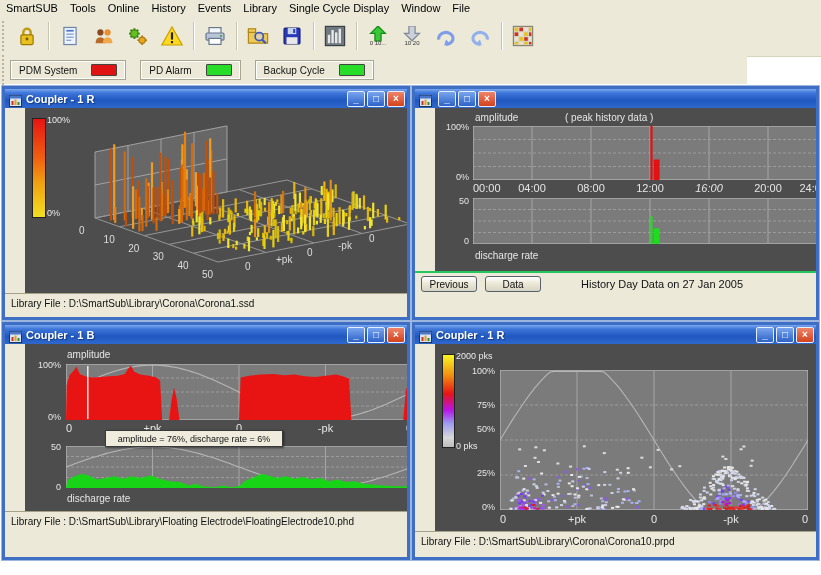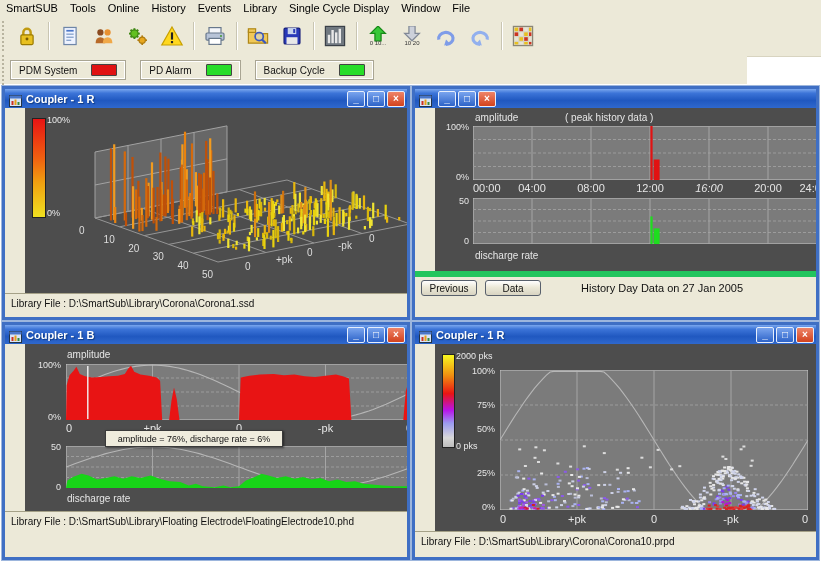--- a/index.html
+++ b/index.html
@@ -31,21 +31,21 @@
   
   .chart-label{position:absolute;color:#e6e6e6;font-size:10px;white-space:nowrap;}
   .ylab{position:absolute;color:#e6e6e6;font-size:9px;text-align:right;width:30px;white-space:nowrap;}
   .xlabrow{position:absolute;height:12px;}
   .xlabrow span{position:absolute;color:#e6e6e6;font-size:11px;transform:translateX(-50%);white-space:nowrap;}
   .xlabrow span:first-child{transform:none;}
   .xlabrow span:last-child{transform:translateX(-100%);}
   .colorbar{position:absolute;border:1px solid #222;}
   .cbar-lab{position:absolute;color:#eaeaea;font-size:9px;white-space:nowrap;}
   
-  #tr-ctrl{height:22px;background:#ece9d8;border-top:6px solid #22c55e;display:flex;align-items:center;padding:0 6px;}
+  #tr-ctrl{height:22px;background:#ece9d8;border-top:2px solid #22c55e;display:flex;align-items:center;padding:0 6px;}
   .xpbtn{height:16px;min-width:56px;border:1px solid #58606c;border-radius:3px;background:linear-gradient(180deg,#ffffff,#ece9d8 45%,#d8d4c2);font-size:10px;color:#111;display:flex;align-items:center;justify-content:center;margin-right:8px;font-family:"Liberation Sans",sans-serif;}
   #tr-hist{font-size:11px;color:#111;margin-left:6px;white-space:nowrap;padding-left:26px;}
   
   #bl-tooltip{position:absolute;background:#efecdd;border:1px solid #3a3a3a;font-size:9px;color:#111;display:flex;align-items:center;justify-content:center;padding:1px 4px;box-shadow:1px 1px 2px rgba(0,0,0,.5);white-space:nowrap;z-index:5;}
 </style>
 </head>
 <body>
 
 <div id="app">
 

